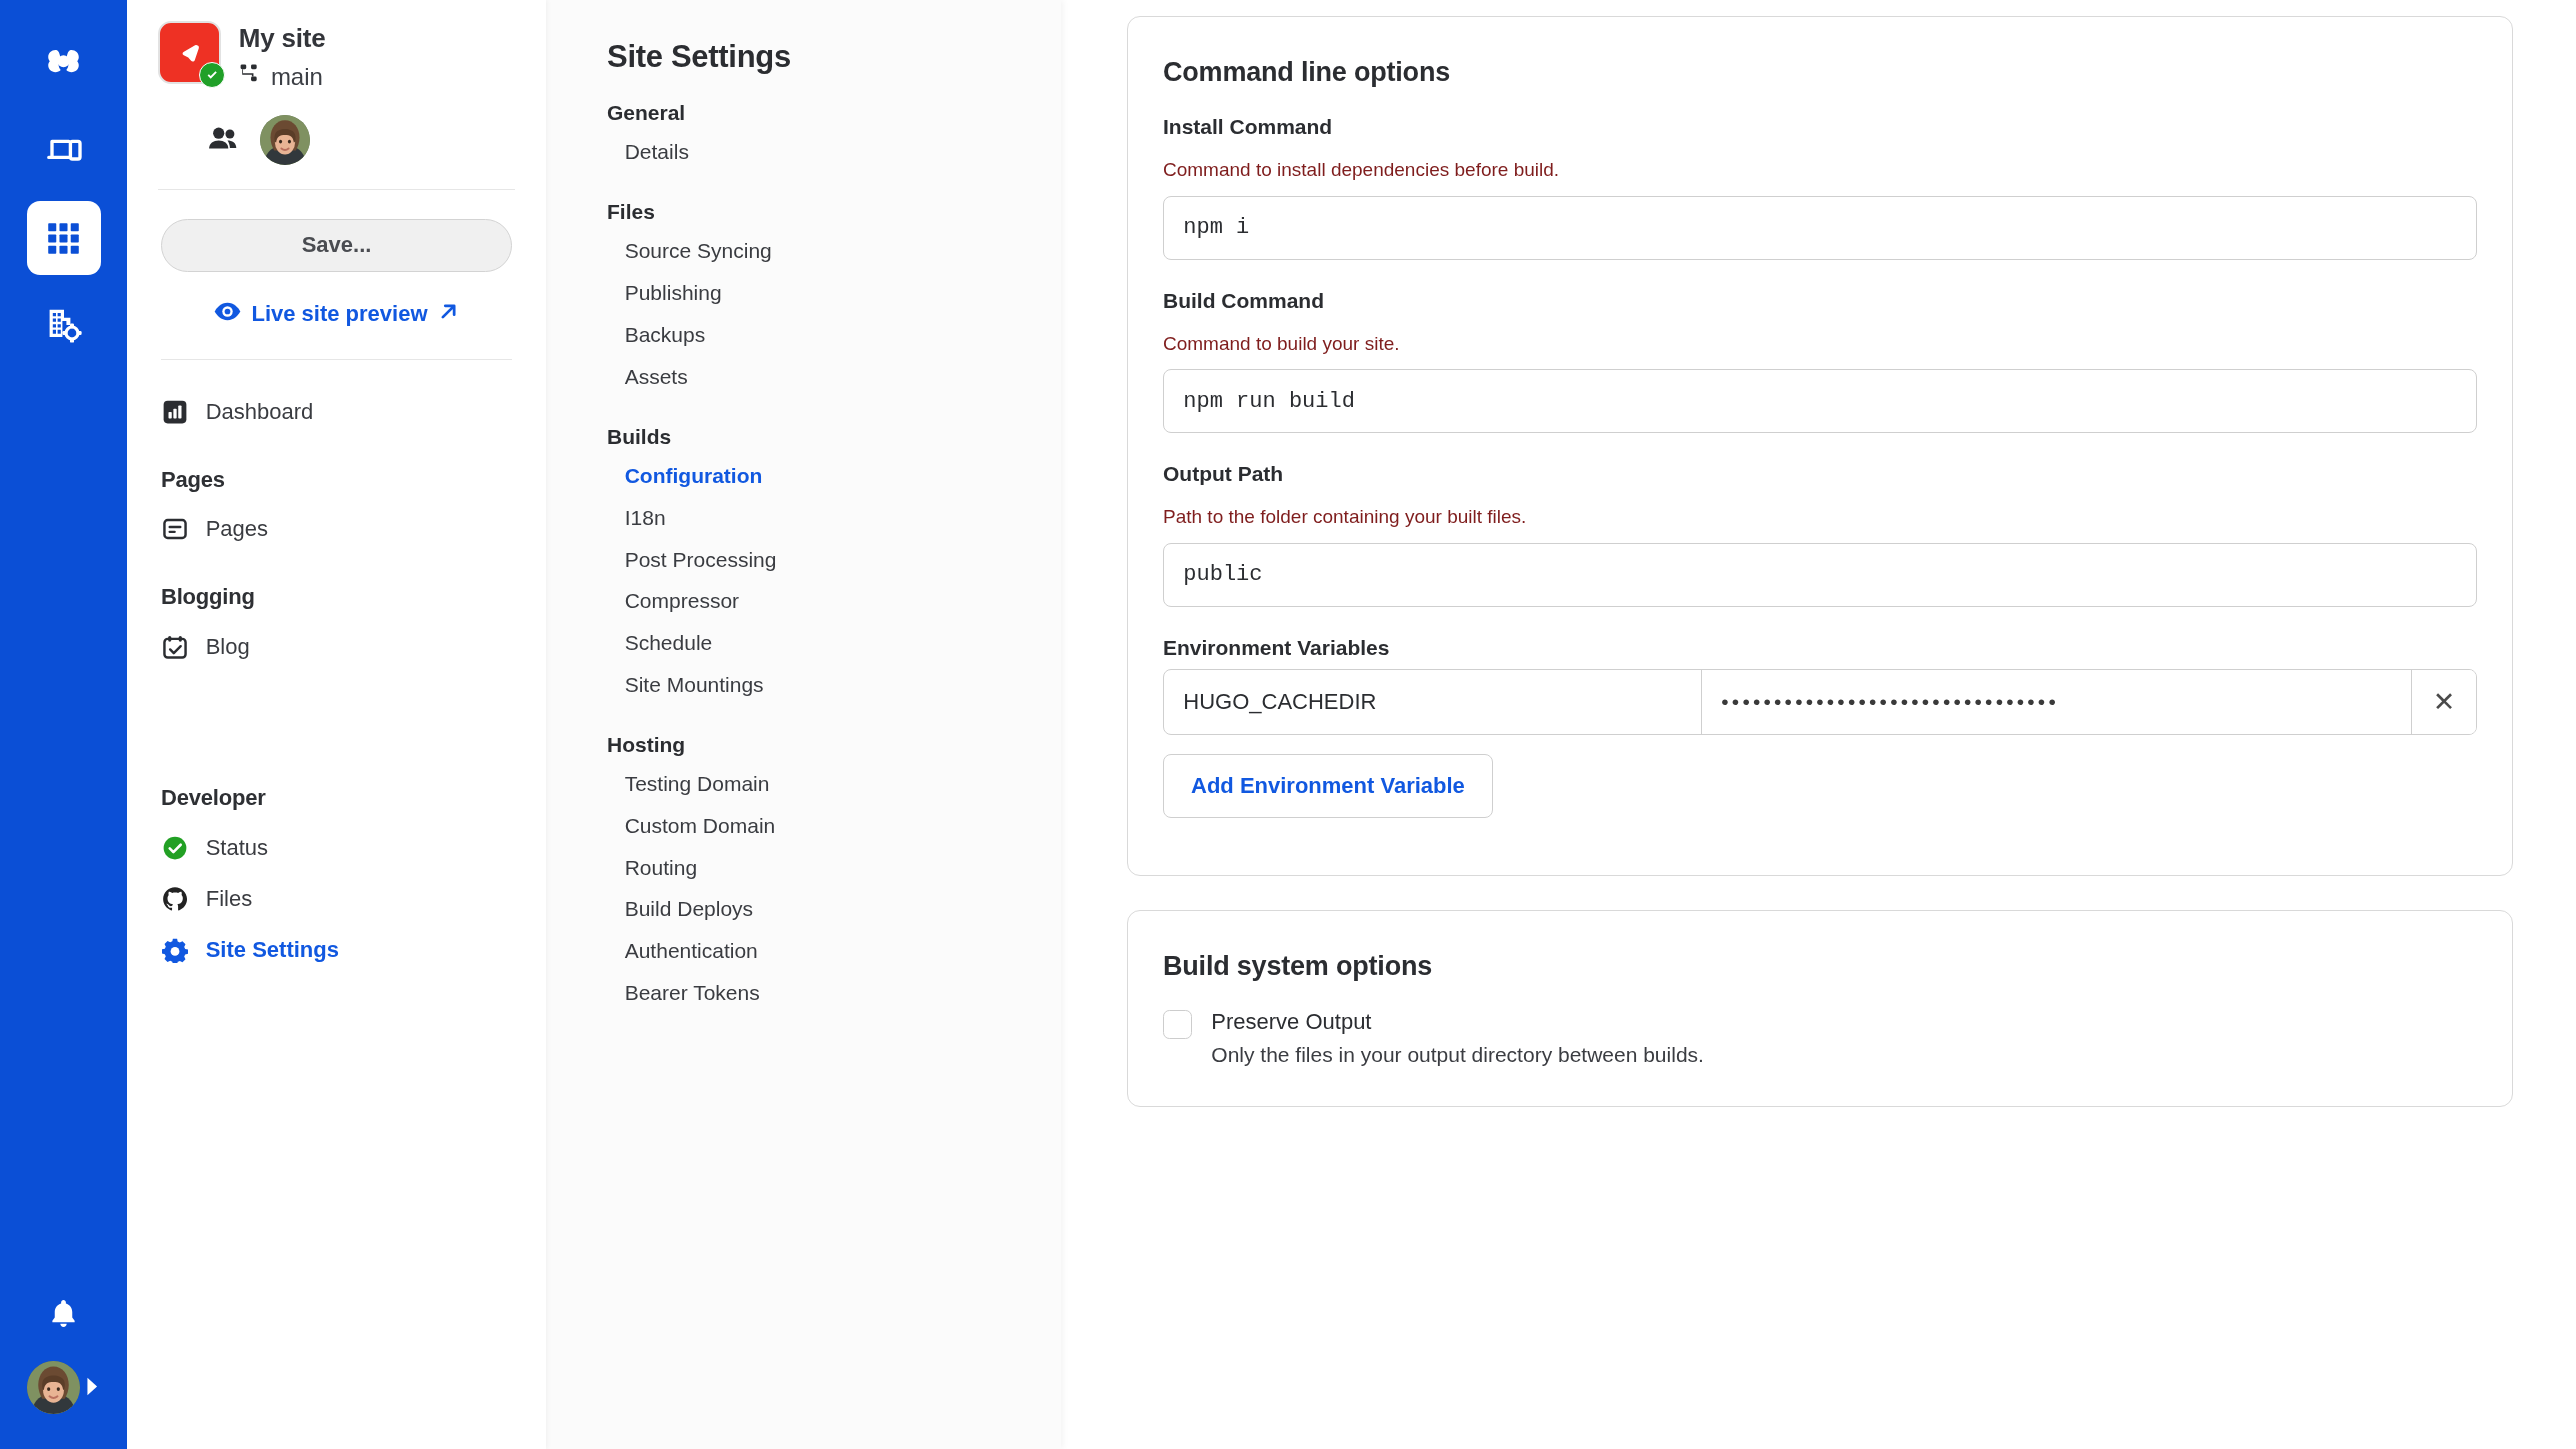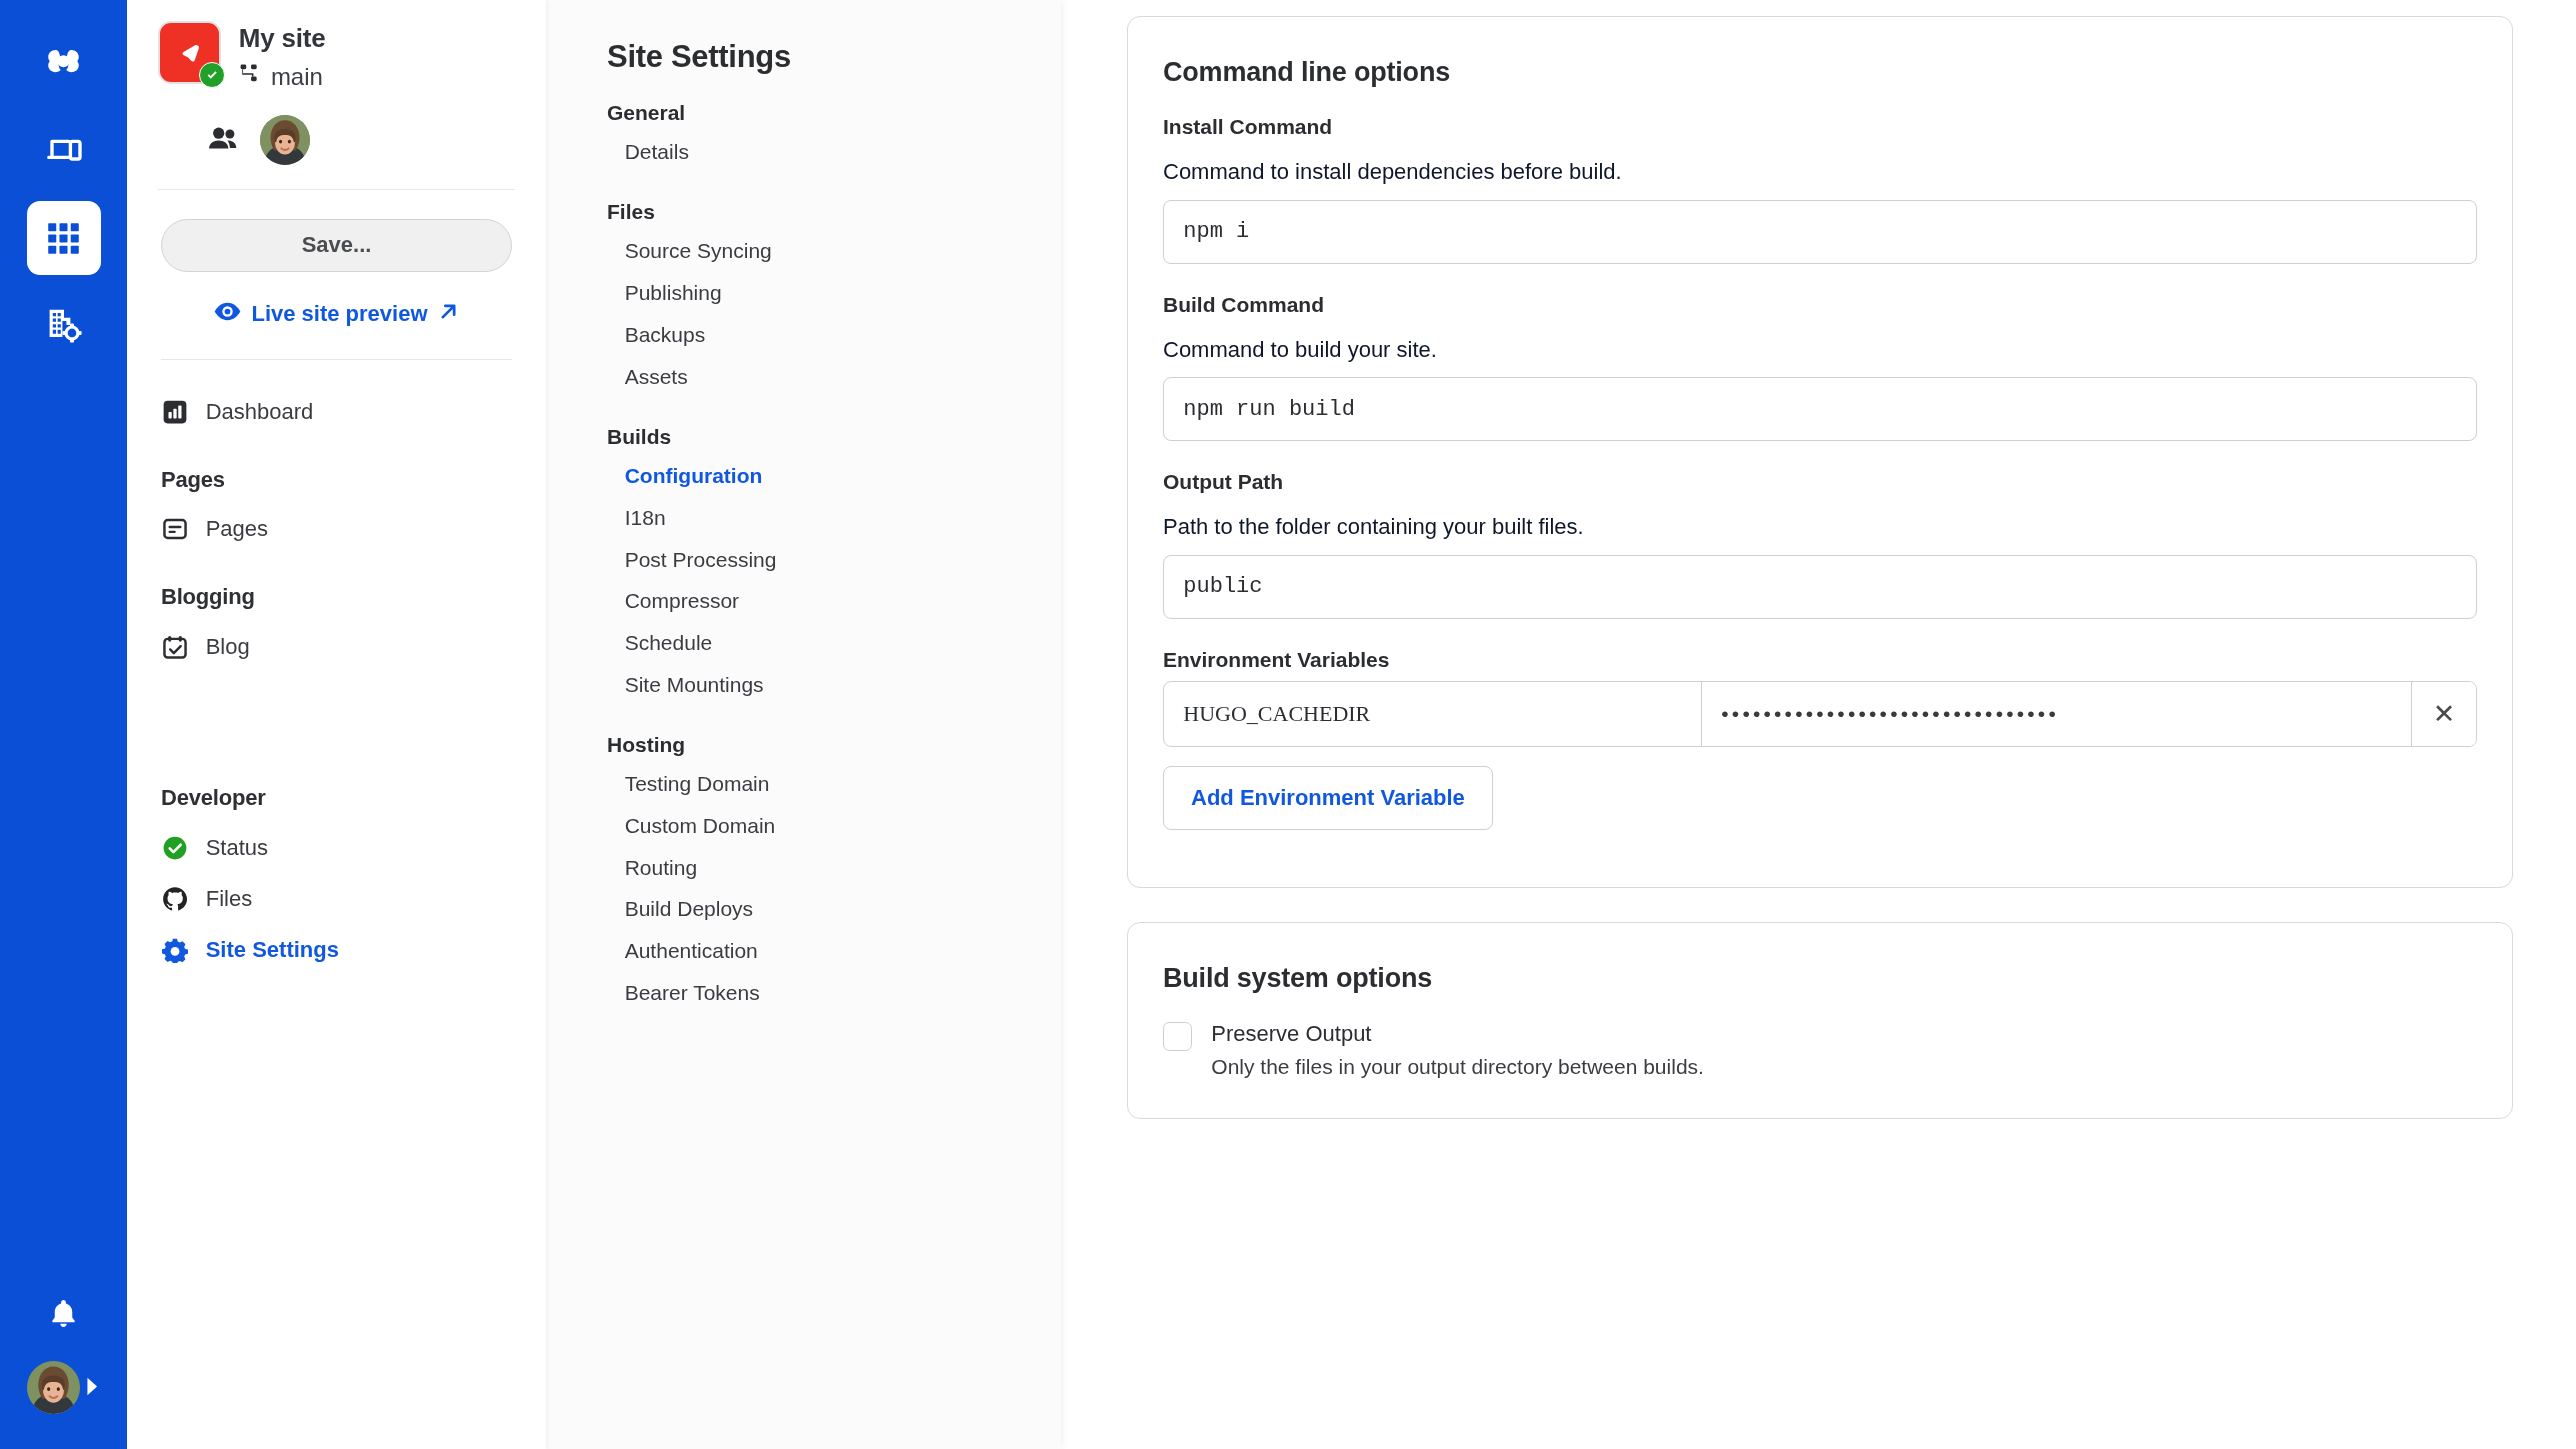--- a/index.html
+++ b/index.html
@@ -136,40 +136,40 @@
   }
   .card-title {
     font-size: 27px; font-weight: 700; color: #2b2d31;
     letter-spacing: -0.2px; margin-bottom: 27px;
   }
   .field-label {
     font-size: 21px; font-weight: 700; color: #2b2d31;
     margin-bottom: 9.7px;
   }
   .field-help {
-    font-size: 22px; color: #0f172a; margin-bottom: 14.5px; margin-top: 20px;
+    font-size: 19px; color: #7f1d1d; margin-bottom: 14.5px; margin-top: 20px;
   }
   .text-input {
     width: 100%; height: 64px; border: 1.6px solid #cfcfcf;
     border-radius: 8px; padding: 0 19.3px;
     font-family: "Liberation Mono", monospace;
     font-size: 22px; color: #2b2d31; background: #fff;
     display: flex; align-items: center;
   }
   .field-block { margin-bottom: 29px; }
   .field-block.tight { margin-bottom: 17.7px; }
 
   .env-row {
     display: flex; border: 1.6px solid #cfcfcf; border-radius: 8px;
     overflow: hidden; height: 66px; margin-bottom: 19.3px;
   }
   .env-key {
     flex: 0 0 538px; border-right: 1.6px solid #cfcfcf;
     display: flex; align-items: center; padding: 0 19.3px;
-    font-family: Liberation Serif, serif;
+    font-family: Liberation Sans, sans-serif;
     font-size: 22px; color: #2b2d31;
   }
   .env-val {
     flex: 1 1 auto; border-right: 1.6px solid #cfcfcf;
     display: flex; align-items: center; padding: 0 19.3px;
     font-size: 21px; color: #3a3a3a; letter-spacing: 3.2px;
     overflow: hidden; white-space: nowrap;
   }
   .env-del {
     flex: 0 0 64px; display: flex; align-items: center;

